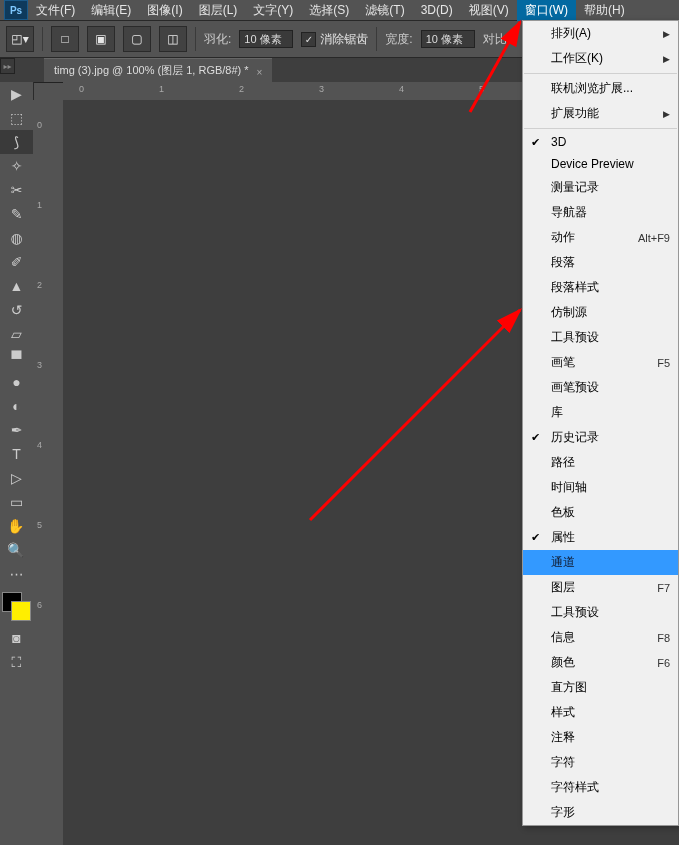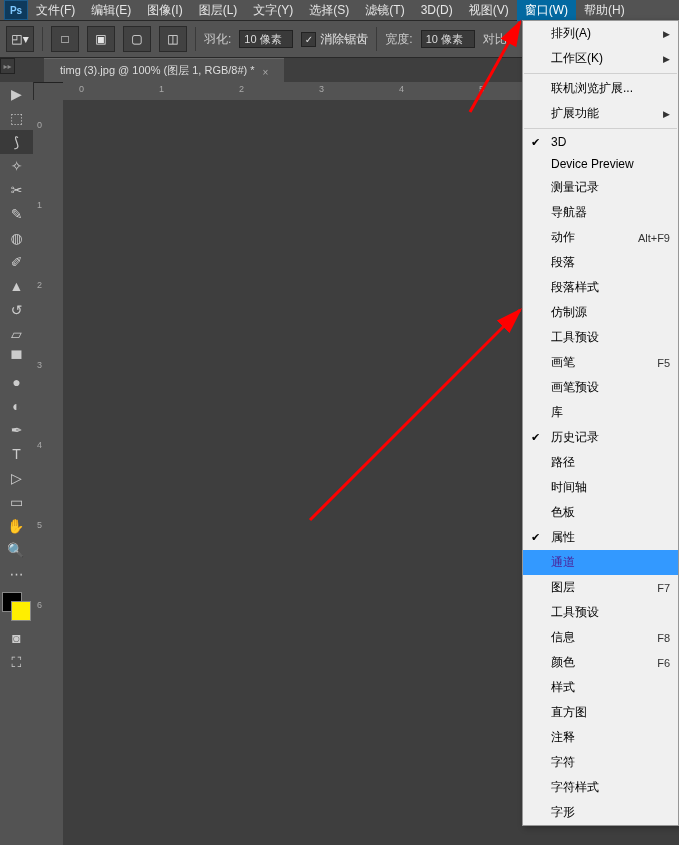--- a/index.html
+++ b/index.html
@@ -8,37 +8,37 @@
 .menu-item{padding:2px 8px;cursor:default;font-size:12px}
 .menu-item.active{background:#0369a1;color:#fff}
 .optbar{background:#535353;height:36px;display:flex;align-items:center;padding:0 6px;border-bottom:1px solid #282828;gap:8px}
 .opt-icon{width:26px;height:24px;background:#424242;border:1px solid #2a2a2a;display:flex;align-items:center;justify-content:center}
 .opt-sep{width:1px;height:24px;background:#3a3a3a}
 .opt-label{font-size:12px;color:#ccc}
 .opt-input{background:#3a3a3a;border:1px solid #222;color:#ddd;padding:2px 4px;width:44px;font-size:11px}
 .opt-check{display:flex;align-items:center;gap:4px}
 .opt-checkbox{width:13px;height:13px;background:#3a3a3a;border:1px solid #222;display:flex;align-items:center;justify-content:center;color:#e0e0e0;font-size:10px}
 .tabbar{background:#3e3e3e;height:24px;display:flex;align-items:flex-end;padding-left:44px;border-bottom:1px solid #222}
-.doc-tab{background:#535353;padding:4px 16px;font-size:11px;color:#ddd;display:flex;align-items:flex-end;gap:8px;border-top:1px solid #666}
+.doc-tab{background:#535353;padding:4px 10px;font-size:11px;color:#ddd;display:flex;align-items:flex-end;gap:8px;border-top:1px solid #666}
 .tab-close{font-size:10px;color:#aaa}
 .expand-strip{position:absolute;left:0;top:58px;width:13px;height:14px;background:#3a3a3a;border:1px solid #222;font-size:8px;color:#888;display:flex;align-items:center;justify-content:center}
 .toolbox{position:absolute;left:0;top:82px;width:33px;background:#535353;display:flex;flex-direction:column;border-right:1px solid #2a2a2a}
 .tool{height:24px;display:flex;align-items:center;justify-content:center;color:#ccc;font-size:14px;position:relative}
 .tool.sel{background:#3a3a3a}
 .swatches{position:relative;height:36px;margin-top:4px}
 .sw-fg{position:absolute;width:18px;height:18px;background:#000;border:1px solid #888;left:2px;top:2px}
 .sw-bg{position:absolute;width:18px;height:18px;background:#ffee00;border:1px solid #888;left:11px;top:11px}
 .ruler-h{position:absolute;left:63px;top:82px;right:0;height:18px;background:#535353;border-bottom:1px solid #2a2a2a;font-size:9px;color:#aaa}
 .ruler-h span{position:absolute;top:2px}
 .ruler-v{position:absolute;left:33px;top:100px;width:30px;bottom:0;background:#535353;border-right:1px solid #2a2a2a;font-size:9px;color:#aaa}
 .ruler-v span{position:absolute;left:4px}
 .canvas{position:absolute;left:63px;top:100px;right:0;bottom:0;background:#3e3e3e}
 .dropdown{position:absolute;right:0;top:20px;width:155px;background:#f0f0f0;border:1px solid #979797;box-shadow:2px 2px 6px rgba(0,0,0,.3);color:#000;font-size:12px}
 .dd-item{padding:4px 8px 4px 28px;position:relative;display:flex;justify-content:space-between;align-items:center}
-.dd-item.highlight{background:#3399ff;color:#4c1d95}
+.dd-item.highlight{background:#3399ff;color:#0f172a}
 .dd-sep{height:1px;background:#d0d0d0;margin:2px 1px}
 .dd-check{position:absolute;left:8px;font-size:11px}
 .dd-arrow{font-size:9px;color:#333}
 .dd-shortcut{color:#333;font-size:11px}
 .arrow-svg{position:absolute;pointer-events:none;z-index:5}
 </style>
 </head>
 <body>
 
 <div class="menubar">
@@ -238,26 +238,26 @@
     </div>
   <div class="dd-item">
       <span>信息</span>
       <span class="dd-shortcut">F8</span>
     </div>
   <div class="dd-item">
       <span>颜色</span>
       <span class="dd-shortcut">F6</span>
     </div>
   <div class="dd-item">
+      <span>直方图</span>
+    </div>
+  <div class="dd-item">
       <span>样式</span>
     </div>
   <div class="dd-item">
-      <span>直方图</span>
-    </div>
-  <div class="dd-item">
       <span>注释</span>
     </div>
   <div class="dd-item">
       <span>字符</span>
     </div>
   <div class="dd-item">
       <span>字符样式</span>
     </div>
   <div class="dd-item">
       <span>字形</span>

